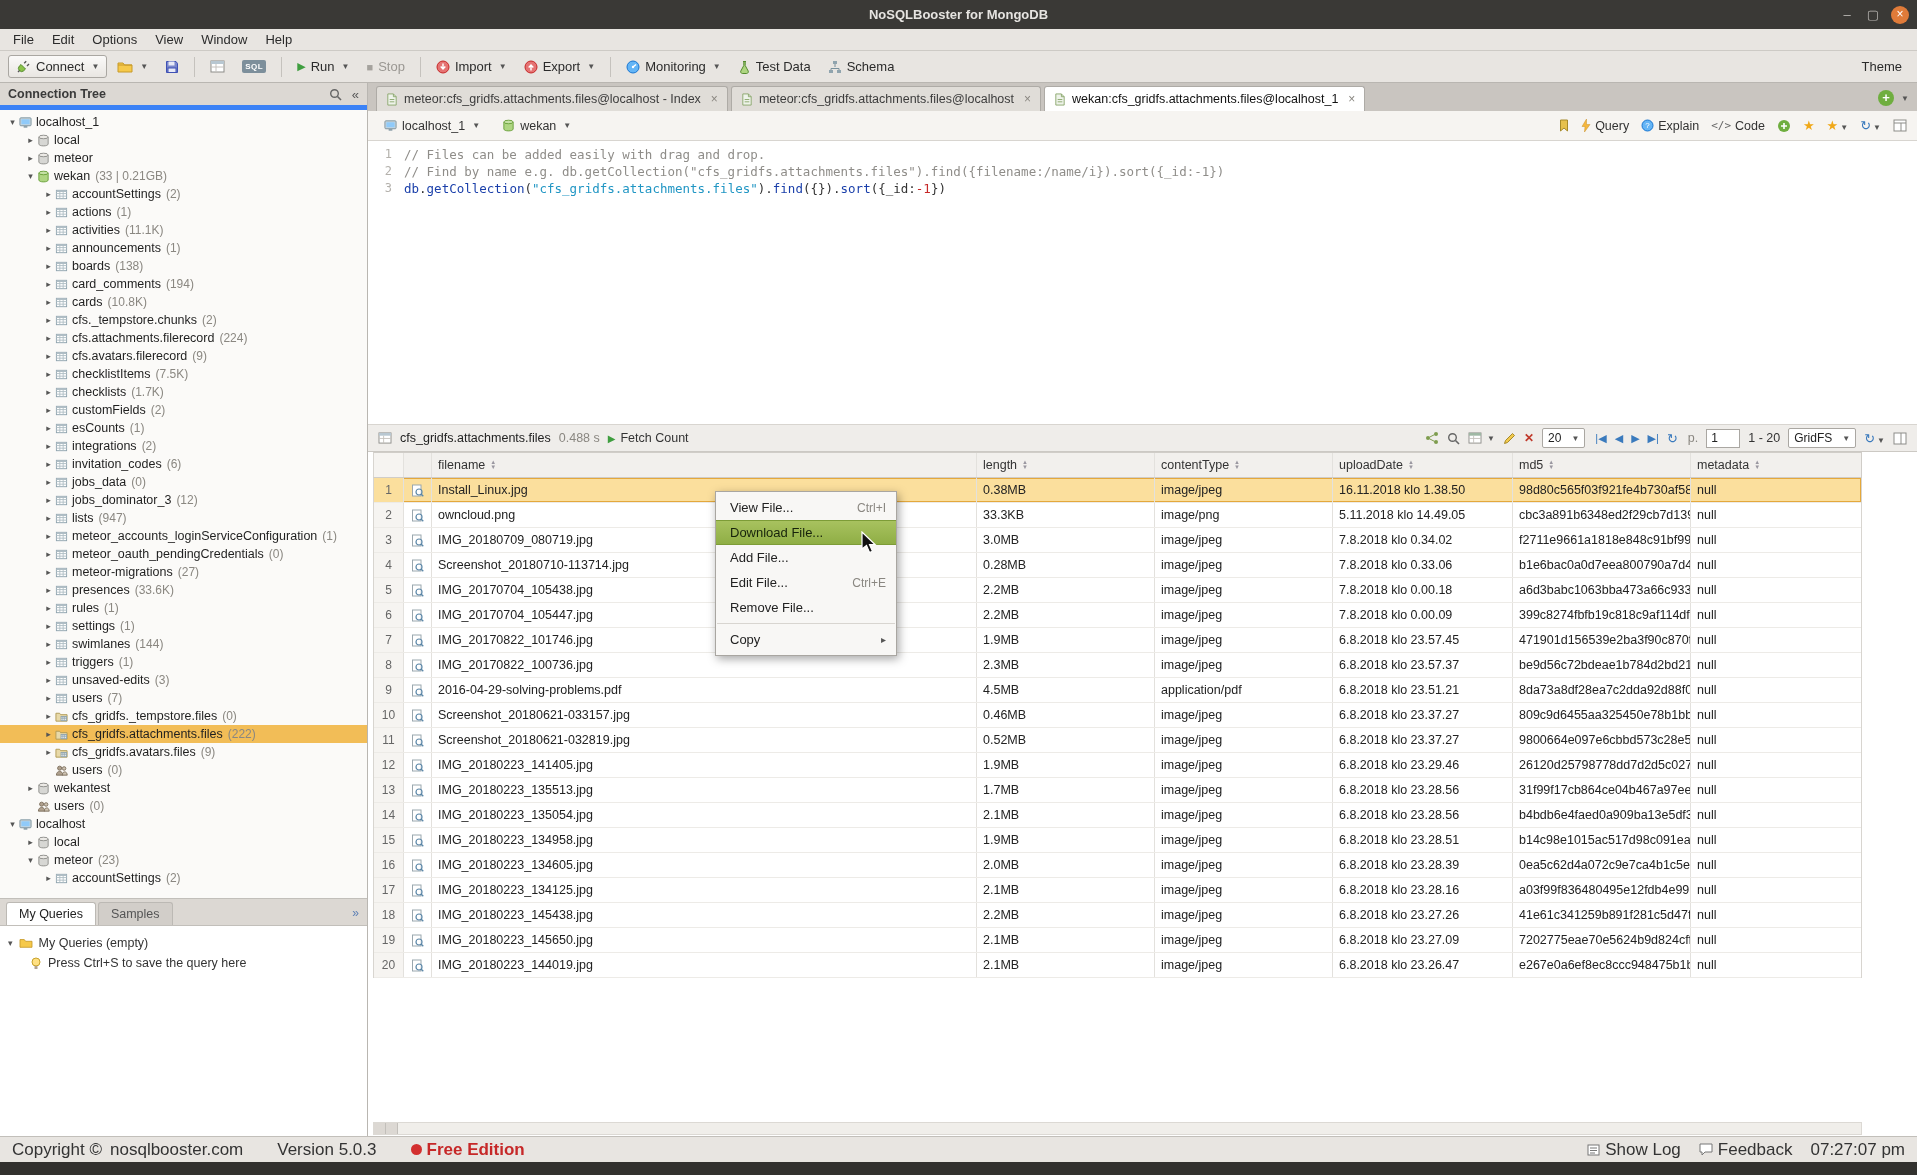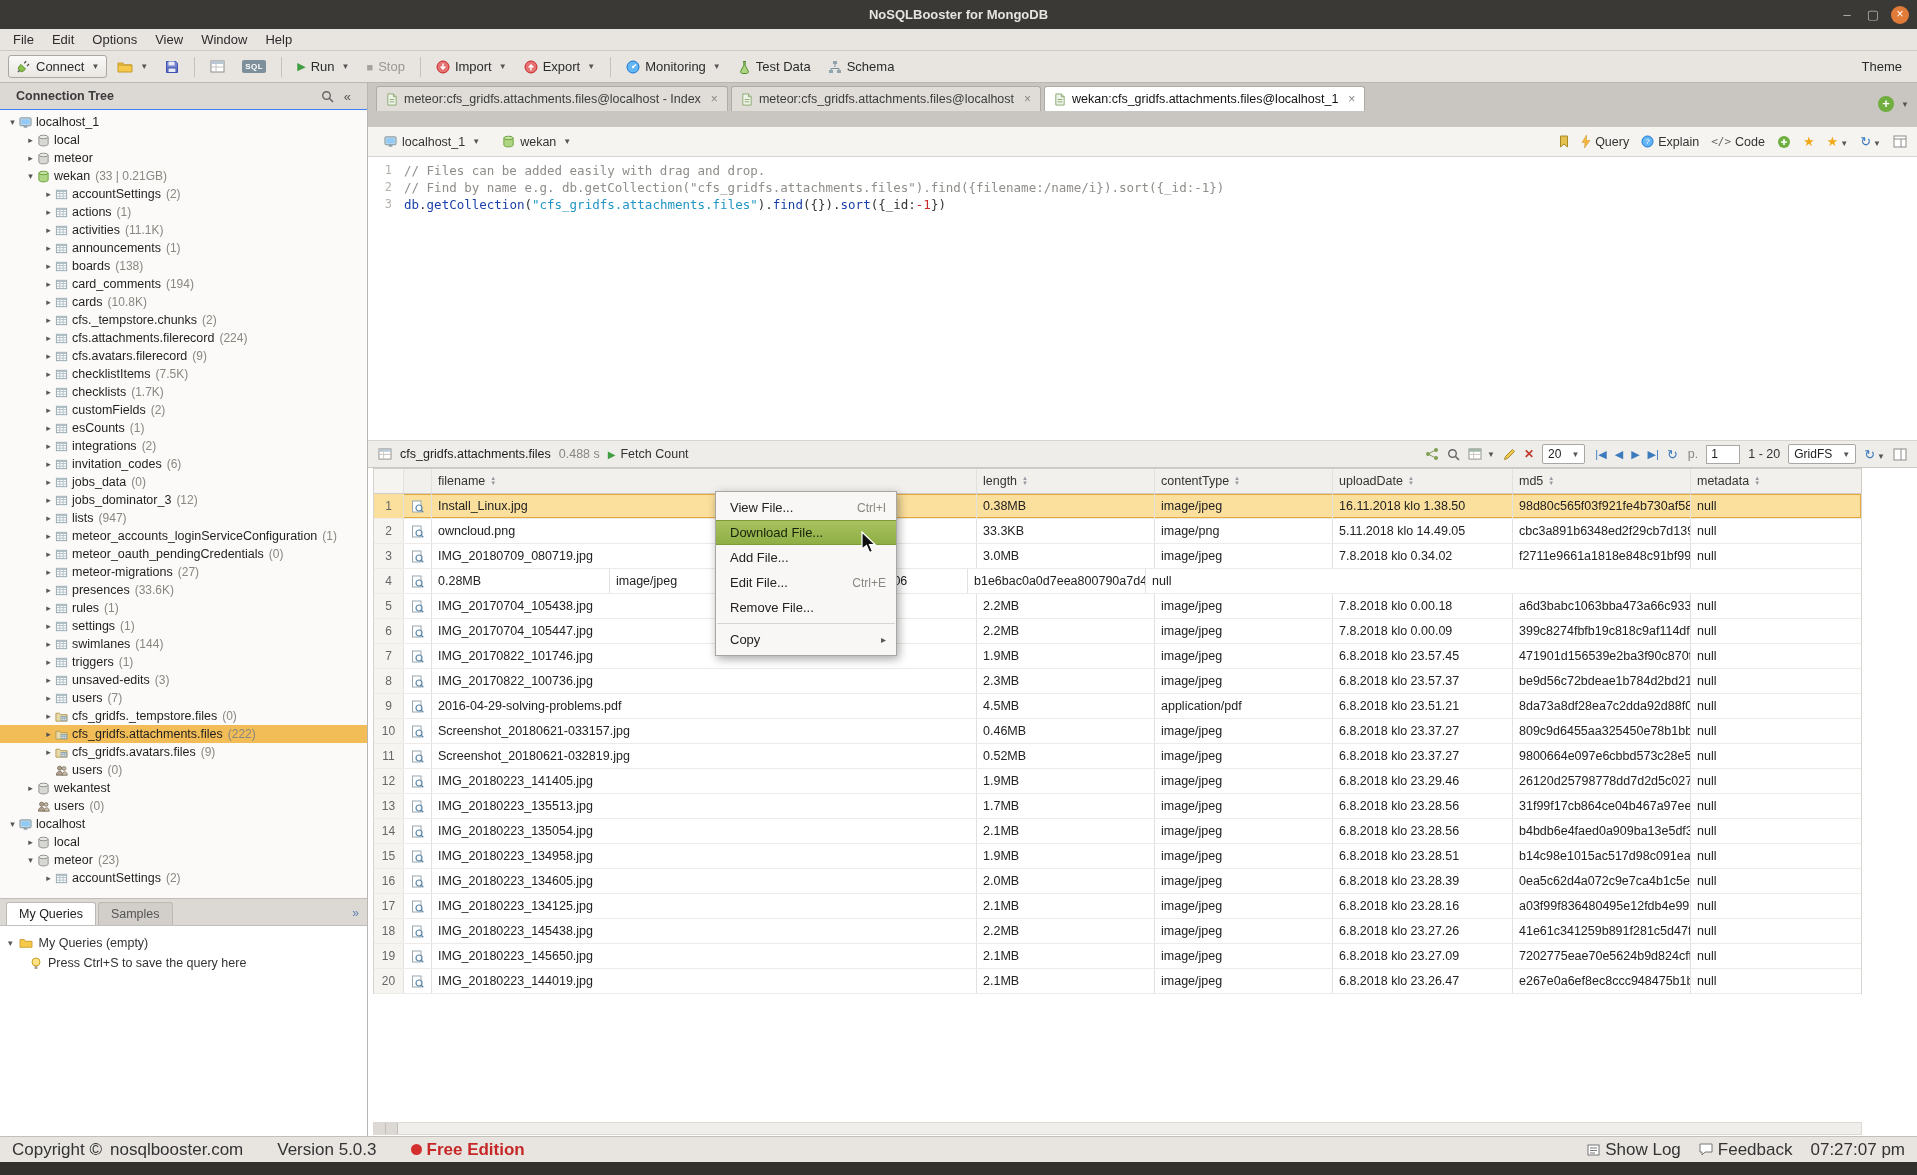--- a/index.html
+++ b/index.html
@@ -21,42 +21,42 @@
 .caret{font-size:8px;color:#555;margin-left:2px}
 .tb-btn.disabled{color:#9a9792}
 .tb-sep{width:1px;height:20px;background:#c5c2bd;margin:0 5px}
 .tb-spacer{flex:1}
 .sqlbadge{font-size:8px;font-weight:bold;color:#fff;background:#7d8f9b;padding:2px 3px;border-radius:2px;letter-spacing:.5px}
 .run-tri{color:#3f9e3f;font-size:11px}
 .stop-sq{color:#a5a29d;font-size:11px}
 
 .content{flex:1;display:flex;min-height:0}
 .sidebar{width:368px;flex:0 0 auto;border-right:1px solid #b9b6b1;display:flex;flex-direction:column;background:#fbfaf8}
-.sidebar-header{height:27px;background:#dcd8d3;border-bottom:1px solid #3b82f6;display:flex;align-items:center;padding:0 16px;gap:10px;flex:0 0 auto}
+.sidebar-header{height:27px;background:#dcd8d3;border-bottom:5px solid #3b82f6;display:flex;align-items:center;padding:0 8px;gap:10px;flex:0 0 auto}
 .sidebar-header .sh-title{font-size:12.5px;font-weight:bold;color:#3a3a3a;flex:1}
 .sh-collapse{color:#555;font-size:13px}
 .tree{flex:1;overflow:hidden;padding-top:3px}
 .tree-item{display:flex;align-items:center;height:18px;font-size:12.5px;white-space:nowrap;overflow:hidden}
 .tree-item.selected{background:#f2bd57}
 .tree-arrow{width:13px;font-size:9px;color:#555;text-align:center;flex:0 0 auto}
 .tree-icon{width:17px;display:flex;align-items:center;flex:0 0 auto}
 .tree-label{color:#1f1f1f}
 .tree-suffix{color:#8a8781;margin-left:5px;font-size:12px}
 .sidebar-bottom{flex:0 0 auto;height:238px;border-top:1px solid #c2bfba;display:flex;flex-direction:column;background:#fff}
 .side-tabs{height:27px;background:#dcd8d3;display:flex;align-items:flex-end;padding:2px 0 0 6px;border-bottom:1px solid #c2bfba}
 .side-tab{padding:4px 12px;font-size:12.5px;color:#555;background:#d2cec9;border:1px solid #bcb9b4;border-bottom:none;border-radius:3px 3px 0 0;margin-right:2px}
 .side-tab.active{background:#fff;font-weight:normal;color:#222}
 .side-tabs .chevrons{margin-left:auto;padding:0 8px;color:#5b7fb5;font-size:12px;align-self:center}
 .queries-panel{padding:7px 8px;font-size:12.5px;color:#333}
 .qp-row{display:flex;align-items:center;gap:6px;height:20px}
 .qarrow{font-size:9px;color:#555}
 .qp-hint{padding-left:22px}
 
 .main{flex:1;display:flex;flex-direction:column;min-width:0;background:#fff}
-.doc-tabs{height:44px;background:#c9c5c0;display:flex;padding:3px 8px 0 8px;gap:3px;flex:0 0 auto}
+.doc-tabs{height:28px;background:#c9c5c0;display:flex;align-items:flex-end;padding:3px 8px 0 8px;gap:3px;flex:0 0 auto}
 .doc-tab{display:flex;align-items:center;gap:6px;padding:0 9px;background:#e0ddd8;border:1px solid #aeaba6;border-bottom:none;border-radius:3px 3px 0 0;font-size:12.5px;color:#3c3c3c;height:25px;white-space:nowrap}
 .doc-tab.active{background:#fff;color:#111}
 .tclose{color:#8a8781;font-size:12px;margin-left:4px}
 .add-tab{margin-left:auto;display:flex;align-items:center;gap:5px;padding-bottom:5px}
 .add-circle{width:16px;height:16px;border-radius:50%;background:#6fae3f;color:#fff;font-size:13px;line-height:15px;text-align:center;font-weight:bold}
 .breadcrumb{height:30px;background:#f6f4f1;border-bottom:1px solid #d8d5d0;display:flex;align-items:center;padding:0 10px;gap:10px;flex:0 0 auto}
 .bc-btn{display:flex;align-items:center;gap:5px;font-size:12.5px;color:#333;padding:3px 6px;border-radius:3px}
 .bc-right{margin-left:auto;display:flex;align-items:center;gap:12px}
 .bc-action{display:flex;align-items:center;gap:4px;font-size:12.5px;color:#333}
 .codebraces{color:#666;font-size:11px;font-family:"DejaVu Sans Mono",monospace}
@@ -1093,20 +1093,21 @@
             </div>
             <div class="grid-row">
               <div class="gc c-n">4</div>
               <div class="gc c-ic">
                 <svg width="13" height="13" viewBox="0 0 13 13">
                   <rect x="1.5" y="1" width="8.5" height="11" fill="#fff" stroke="#9aa7ae"></rect>
                   <circle cx="8" cy="8" r="3" fill="rgba(255,255,255,.6)" stroke="#5c87a8" stroke-width="1.2"></circle>
                   <path d="M10 10l2.3 2.3" stroke="#5c87a8" stroke-width="1.3"></path>
                 </svg>
               </div>
+              <div class="gc c-file">Screenshot_20180710-113714.jpg</div>
               <div class="gc c-len">0.28MB</div>
               <div class="gc c-ct">image/jpeg</div>
               <div class="gc c-date">7.8.2018 klo 0.33.06</div>
               <div class="gc c-md5">b1e6bac0a0d7eea800790a7d47d4</div>
               <div class="gc c-meta">null</div>
             </div>
             <div class="grid-row">
               <div class="gc c-n">5</div>
               <div class="gc c-ic">
                 <svg width="13" height="13" viewBox="0 0 13 13">

